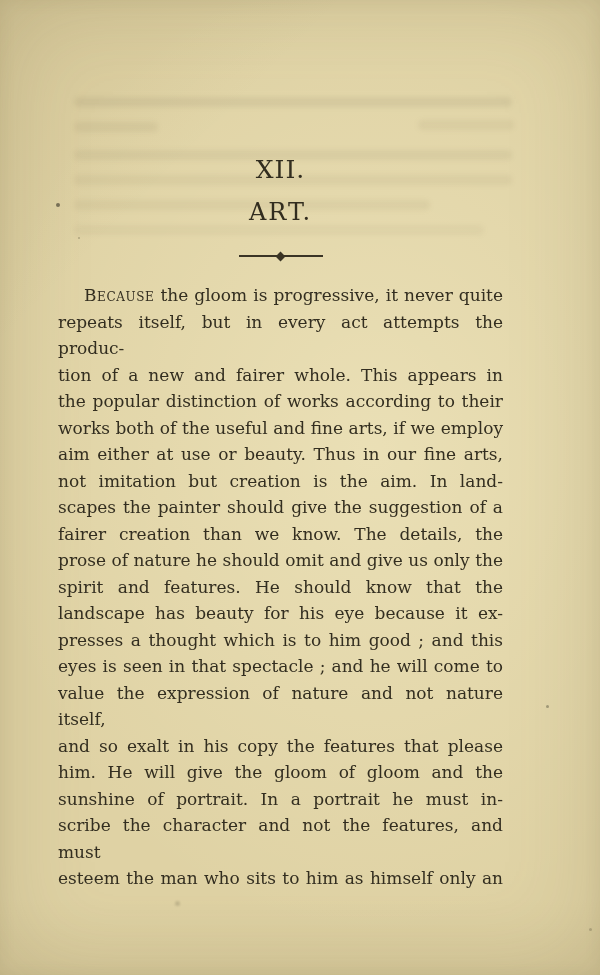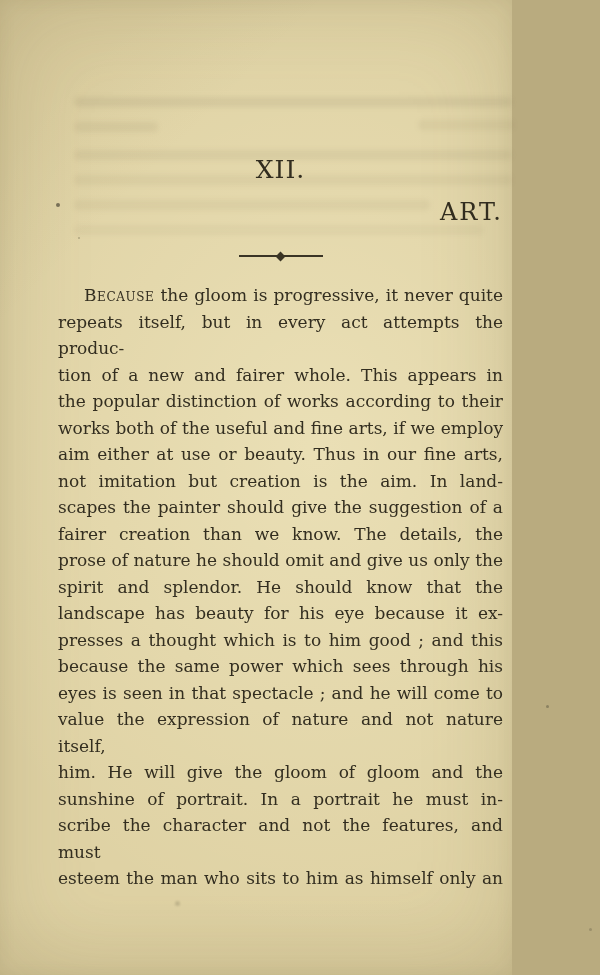--- a/index.html
+++ b/index.html
@@ -2,21 +2,21 @@
 <html style="--paper: #dfd2a4; --ink: #332e20;"><head>
 <meta charset="utf-8">
 <style>
   html,body{margin:0;padding:0;}
   body{
     width:600px;height:975px;overflow:hidden;
     font-family:"DejaVu Serif","Liberation Serif",serif;
     background:#b9ab7f;
   }
   .page{
-    position:relative;width:512px;height:975px;
+    position:relative;width:600px;height:975px;
     background:
       radial-gradient(ellipse 560px 700px at 62% 46%, rgba(255,248,214,.35), rgba(255,248,214,0) 70%),
       linear-gradient(135deg, rgba(120,100,55,.10) 0%, rgba(120,100,55,0) 22%),
       linear-gradient(0deg, rgba(120,100,55,.06) 0%, rgba(120,100,55,0) 8%),
       var(--paper,#dfd2a4);
     box-shadow: inset 0 0 95px rgba(112,94,54,.20), inset 0 0 16px rgba(112,94,54,.10);
     color:var(--ink,#332e20);
   }
   
   .ghost{position:absolute;height:10px;border-radius:5px;
@@ -36,21 +36,21 @@
   .s4{left:175px;top:901px;width:5px;height:5px;opacity:.22;filter:blur(1px);}
   .s5{left:589px;top:928px;width:3px;height:3px;opacity:.3;}
 
   .chapter-number{
     position:absolute;left:58px;top:155px;width:445px;
     text-align:center;font-size:25px;letter-spacing:1px;
     color:#322d1f;
   }
   .chapter-title{
     position:absolute;left:58px;top:198px;width:445px;
-    text-align:right;font-size:24px;letter-spacing:2px;
+    text-align:center;font-size:24px;letter-spacing:2px;
     color:#322d1f;
   }
   .divider{
     position:absolute;left:58px;top:249px;width:445px;height:14px;
     display:flex;align-items:center;justify-content:center;
   }
   .divider .line{position:relative;width:84px;height:2px;background:#3a3425;}
   .divider .diamond{
     position:absolute;width:7px;height:7px;background:#3a3425;
     transform:rotate(45deg);
@@ -106,26 +106,26 @@
     <div>
         <div class="bline">repeats itself, but in every act attempts the produc-</div>
         <div class="bline">tion of a new and fairer whole. This appears in</div>
         <div class="bline">the popular distinction of works according to their</div>
         <div class="bline">works both of the useful and fine arts, if we employ</div>
         <div class="bline">aim either at use or beauty. Thus in our fine arts,</div>
         <div class="bline">not imitation but creation is the aim. In land-</div>
         <div class="bline">scapes the painter should give the suggestion of a</div>
         <div class="bline">fairer creation than we know. The details, the</div>
         <div class="bline">prose of nature he should omit and give us only the</div>
-        <div class="bline">spirit and splendor. He should know that the</div>
+        <div class="bline">spirit and features. He should know that the</div>
         <div class="bline">landscape has beauty for his eye because it ex-</div>
         <div class="bline">presses a thought which is to him good ; and this</div>
-        <div class="bline">because the same power which sees through his</div>
         <div class="bline">eyes is seen in that spectacle ; and he will come to</div>
         <div class="bline">value the expression of nature and not nature itself,</div>
+        <div class="bline">and so exalt in his copy the features that please</div>
         <div class="bline">him. He will give the gloom of gloom and the</div>
         <div class="bline">sunshine of portrait. In a portrait he must in-</div>
         <div class="bline">scribe the character and not the features, and must</div>
         <div class="bline">esteem the man who sits to him as himself only an</div>
       </div>
   </div>
 
 </div>
 
 </body></html>

